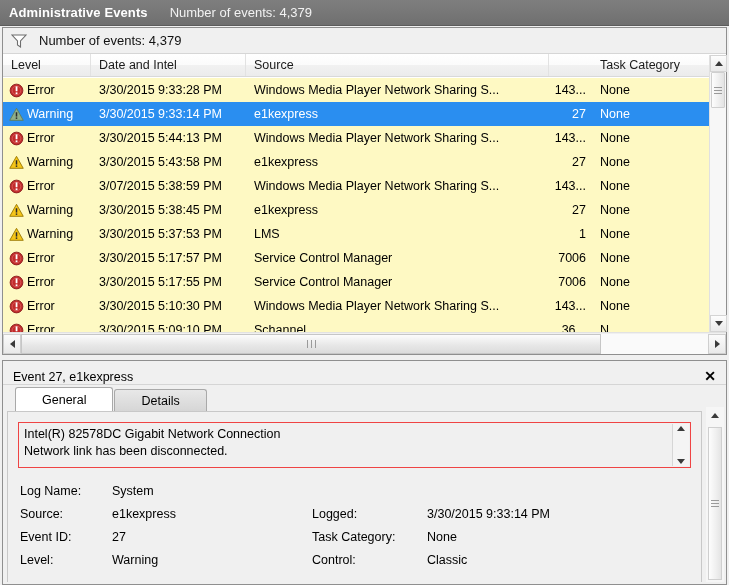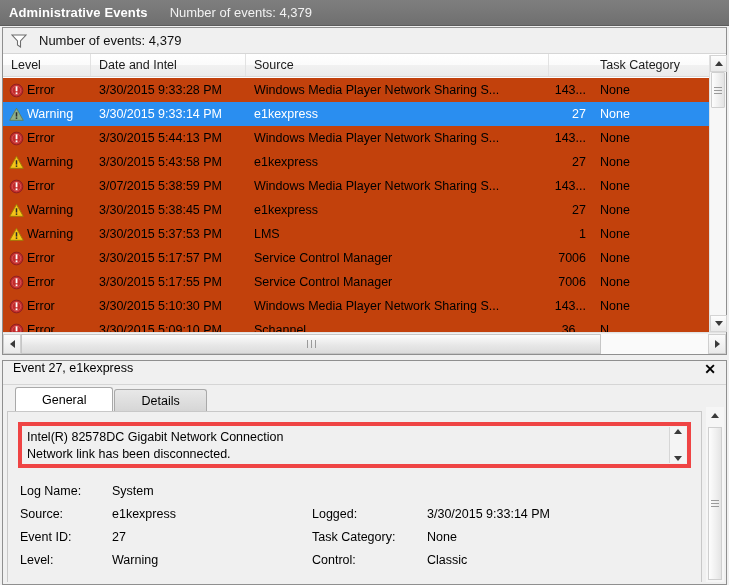--- a/index.html
+++ b/index.html
@@ -59,21 +59,21 @@
   .ch.num { justify-content: flex-end; padding-right: 24px; padding-left: 0; margin-top: 42px; }
   .ch-level { width: 88px; }
   .ch-date  { width: 155px; }
   .ch-source{ width: 303px; }
   .ch-event { width: 43px; }
   .ch-task  { width: 104px; border-right: none; }
 
   
   .rows-clip {
     position: absolute; left: 0; top: 50px; right: 17px; bottom: 22px;
-    overflow: hidden; background: #c2410c;
+    overflow: hidden; background: #fef9c3;
   }
   .row {
     height: 24px; display: flex; align-items: center;
     white-space: nowrap; font-size: 12.5px;
   }
   .row.sel { background: #2a8ef0; color: #ffffff; }
   .c {
     overflow: hidden; text-overflow: clip; white-space: nowrap;
     padding-left: 8px;
   }
@@ -128,21 +128,21 @@
   }
   .grip-v { display:flex; }
   .grip-v i { display:block; width:1px; height:8px; background:#9a9a9a; margin:0 1.5px; }
 
   
   .detailpanel {
     position: absolute; left: 2px; top: 360px; right: 2px; bottom: 0;
     border: 1px solid #8f8f8f; background: #f0f0f0;
   }
   .detail-head {
-    height: 24px; display: flex; align-items: flex-start;
+    height: 24px; display: flex; align-items: flex-end;
     padding: 0 6px 0 10px; background: #f0f0f0;
     border-bottom: 1px solid #d5d5d5;
   }
   .detail-title { font-size: 12.5px; flex: 1; }
   .close-x { font-weight: bold; font-size: 14px; cursor: default; padding: 0 4px; }
 
   .tabsrow { height: 26px; position: relative; padding-left: 12px; display: flex; align-items: flex-end; }
   .tab {
     height: 22px; padding: 0 26px; margin-right: 1px;
     display:flex; align-items:center;
@@ -156,21 +156,21 @@
     border-color: #a9a9a9; position: relative; z-index: 3;
   }
 
   .detail-body {
     position: absolute; left: 4px; right: 24px; top: 50px; bottom: 2px;
     background: #f0f0f0; border: 1px solid #c8c8c8; border-bottom: none;
     overflow: hidden;
   }
   .desc-box {
     margin: 10px 10px 0 10px; height: 46px;
-    background: #f0f0f0; border: 4px solid #ef4444;
+    background: #f0f0f0; border: 1px solid #ef4444;
     position: relative; padding: 3px 22px 0 5px;
     font-size: 12.5px; line-height: 17px;
   }
   .desc-scroll {
     position: absolute; right: 1px; top: 1px; bottom: 1px; width: 17px;
     background: #f4f4f4; border-left: 1px solid #d6d6d6;
     display: flex; flex-direction: column; justify-content: space-between; align-items: center;
     padding: 2px 0;
   }
   .fieldgrid { margin: 12px 0 0 12px; font-size: 12.5px; line-height: 23px; }

